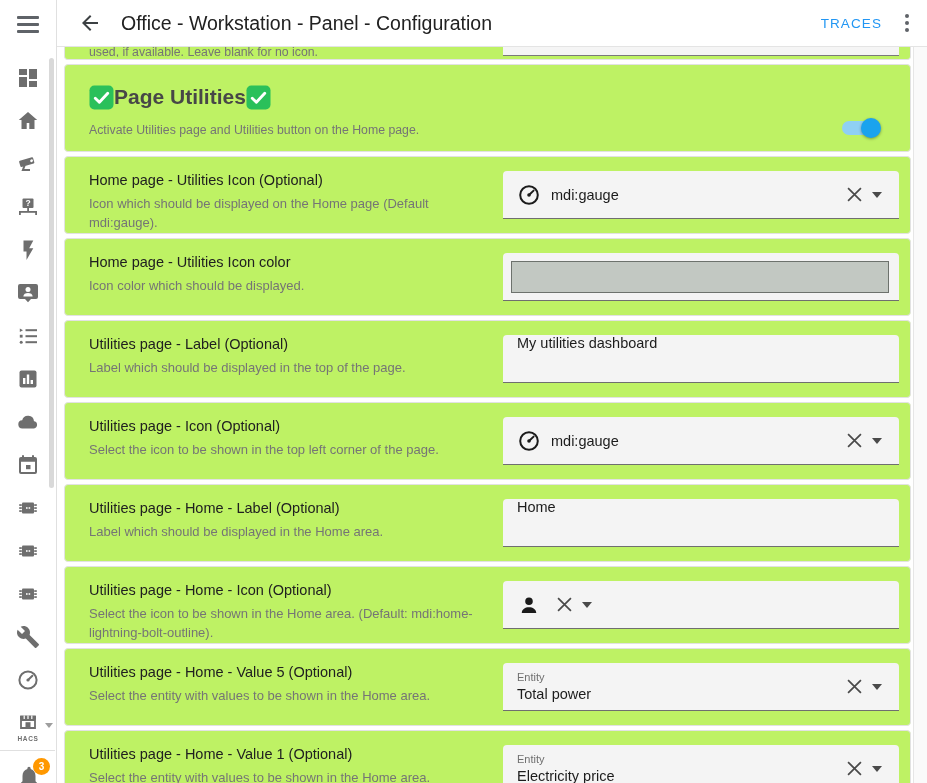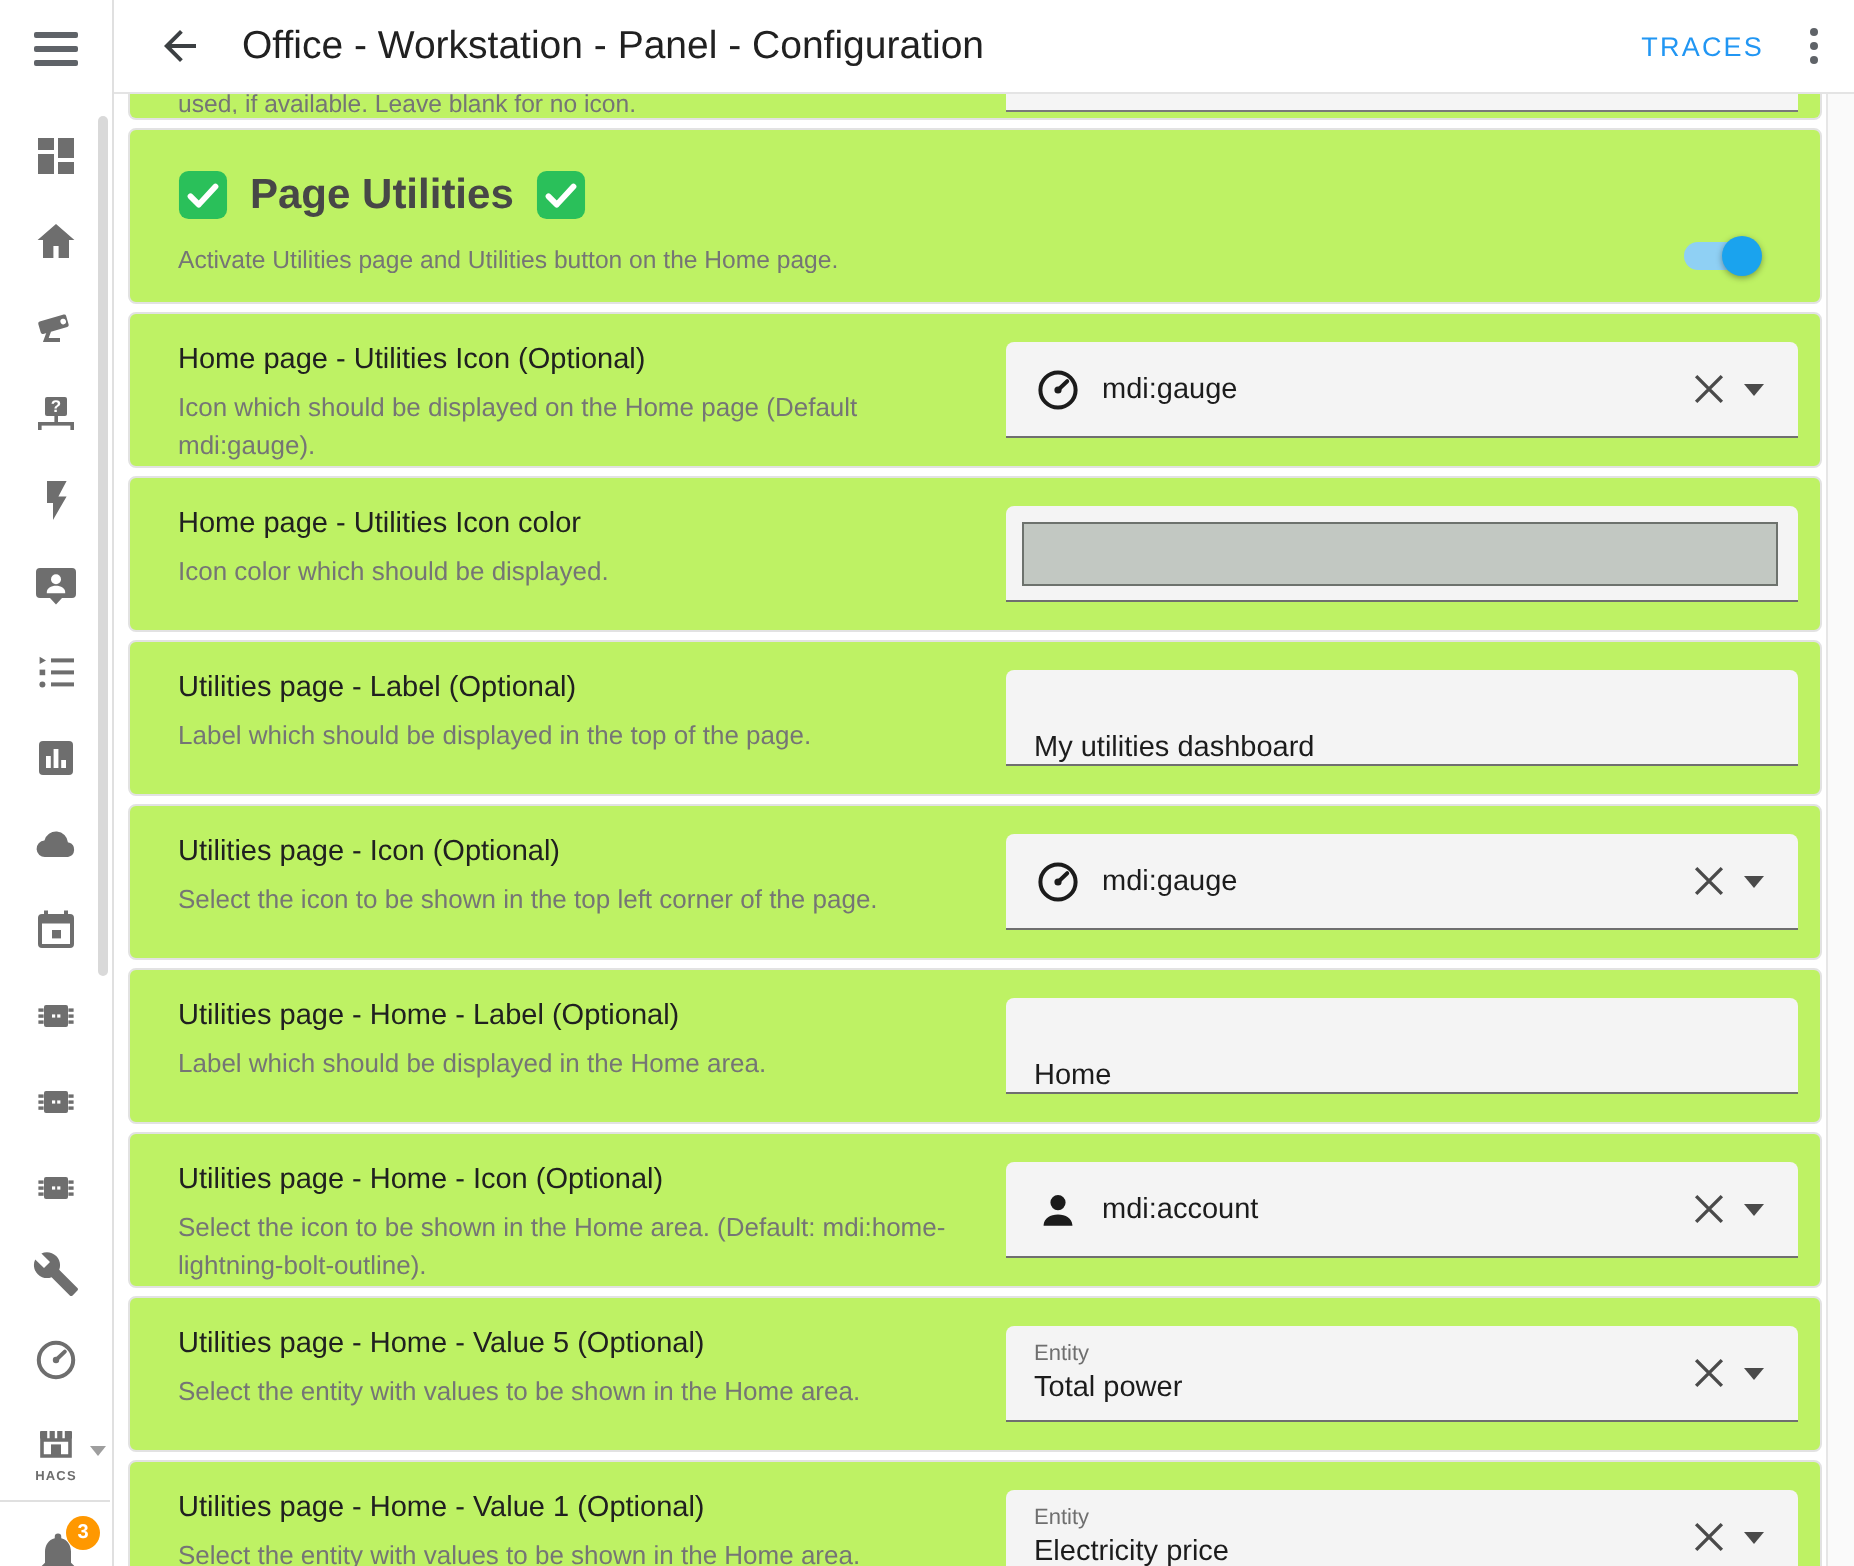--- a/index.html
+++ b/index.html
@@ -52,21 +52,21 @@
   .card { position:relative; background:#bef264; border:1px solid #e2e2e2; border-radius:4px;
     margin-bottom:4px; }
   .card.partial { height:16px; border-top:none; border-radius:0 0 4px 4px; overflow:hidden; }
   .partial-desc { position:absolute; left:24px; bottom:2px; font-size:12.3px; color:#757575;
     line-height:14px; height:12px; overflow:hidden; }
   .partial-field { position:absolute; right:11px; bottom:3px; width:396px; height:10px;
     background:#f5f5f5; border-bottom:1.5px solid #7a7a7a; }
 
   
   .section-card { padding:20px 24px 14px; }
-  .section-title-row { display:flex; align-items:center; gap:11px; }
+  .section-title-row { display:flex; }
   .check-emoji { width:25px; height:25px; flex:0 0 auto; }
   .section-title { font-size:21px; font-weight:bold; color:#474747; }
   .section-desc { margin-top:13px; font-size:12.3px; color:#757575; }
   .toggle { position:absolute; right:32px; top:56px; width:36px; height:14px; cursor:pointer; }
   .toggle .track { width:36px; height:14px; border-radius:7px; background:#8fd0f4; }
   .toggle .thumb { position:absolute; right:-3px; top:-3px; width:20px; height:20px;
     border-radius:50%; background:#1aa3ee; box-shadow:0 1px 3px rgba(0,0,0,.35); }
 
   
   .row { height:78px; padding:15px 0 0 24px; }
@@ -75,21 +75,21 @@
   .field { position:absolute; right:11px; top:50%; transform:translateY(-50%);
     width:396px; height:48px; background:#f4f4f4; border-radius:4px 4px 0 0;
     border-bottom:1px solid #6f6f6f; cursor:text; }
   .select-field { display:flex; align-items:center; padding:0 12px 0 14px; cursor:pointer; }
   .field-icon { width:24px; height:24px; margin-right:10px; flex:0 0 auto; }
   .field-value { font-size:14.5px; color:#1c1c1c; flex:1 1 auto; }
   .clear-btn { width:26px; height:26px; display:flex; align-items:center; justify-content:center;
     cursor:pointer; flex:0 0 auto; }
   .caret-btn { width:20px; height:20px; display:flex; align-items:center; justify-content:center;
     cursor:pointer; flex:0 0 auto; }
-  .text-field { display:flex; align-items:flex-end; padding:0 14px; }
+  .text-field { display:flex; align-items:flex-start; padding:0 14px; }
   .color-field { padding:8px 10px 7px 8px; cursor:pointer; }
   .swatch { width:100%; height:100%; border:1px solid #6d726d; }
   .entity-field { display:flex; align-items:center; padding:0 12px 0 14px;justify-content:space-between; }
   .entity-stack { flex:1 1 auto; display:flex; flex-direction:column; justify-content:center; gap:3px; }
   .entity-label { font-size:11px; color:#6f6f6f; }
   .entity-value { font-size:14.5px; color:#1c1c1c; }
 </style>
 </head>
 <body>
 
@@ -362,21 +362,20 @@
     </div>
   </div>
 
   <div class="card row">
     <div class="row-label">Utilities page - Home - Icon (Optional)</div>
     <div class="row-desc">Select the icon to be shown in the Home area. (Default: mdi:home-lightning-bolt-outline).</div>
     <div class="field select-field">
       <svg class="field-icon" viewBox="0 0 24 24">
           <path d="M12 4.5a3.8 3.8 0 1 1 0 7.6 3.8 3.8 0 0 1 0-7.6Zm-7.2 15c.3-3.2 3.3-5.2 7.2-5.2s6.9 2 7.2 5.2v.4H4.8z" fill="#1b1b1b"></path>
         </svg>
-      <span class="field-value">mdi:account</span>
       <span class="clear-btn">
           <svg width="15" height="15" viewBox="0 0 14 14">
             <path d="M1 1l12 12M13 1 1 13" stroke="#4a4a4a" stroke-width="1.6"></path>
           </svg>
         </span>
       <span class="caret-btn">
           <svg width="10" height="6" viewBox="0 0 10 6">
             <path d="M0 0h10L5 6z" fill="#4a4a4a"></path>
           </svg>
         </span>

